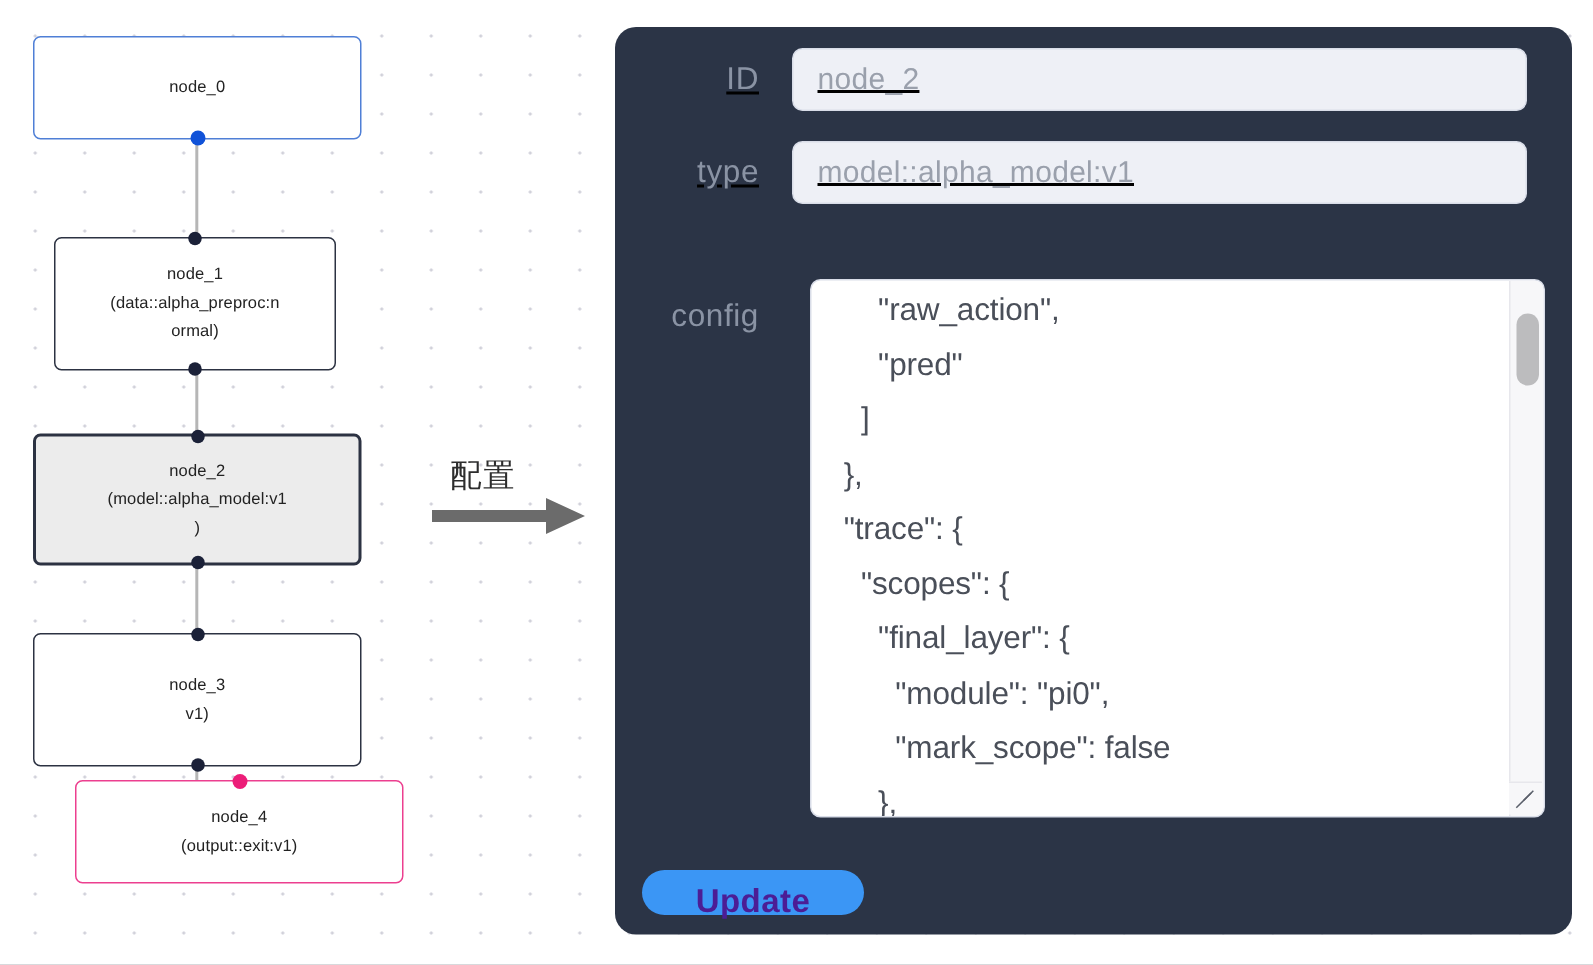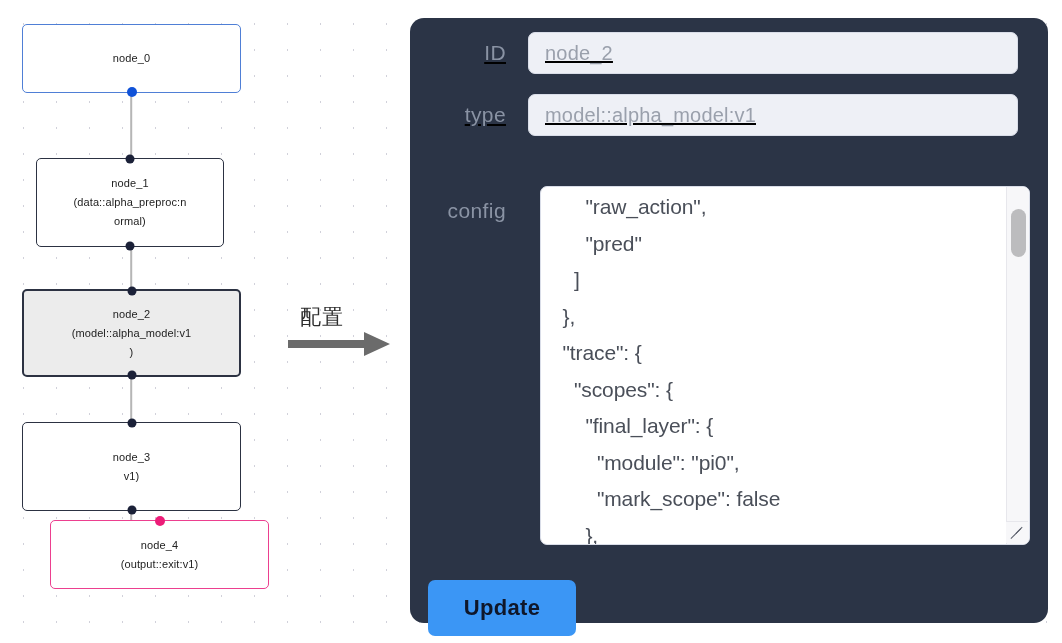--- a/index.html
+++ b/index.html
@@ -176,25 +176,25 @@
     transform-origin: left center;
     transform: rotate(-45deg);
   }
   .ta-resize i:nth-child(1) { width: 14px; right: 3px;  bottom: 4px; }
   .ta-resize i:nth-child(2) { width: 9px;  right: 3px;  bottom: 9px; }
 
   
   .btn-update {
     position: absolute;
     left: 428px; top: 580px;
-    width: 148px; height: 56px;
+    width: 148px; height: 30px;
     background: #3b96f5;
     border: none;
-    border-radius: 7px;
-    color: #0f172a;
+    border-radius: 17px;
+    color: #4c1d95;
     font-family: "Liberation Sans", sans-serif;
     font-size: 22px;
     font-weight: bold;
     letter-spacing: .3px;
     text-align: center;
     line-height: 42px;
     cursor: pointer;
   }
 </style>
 </head>

